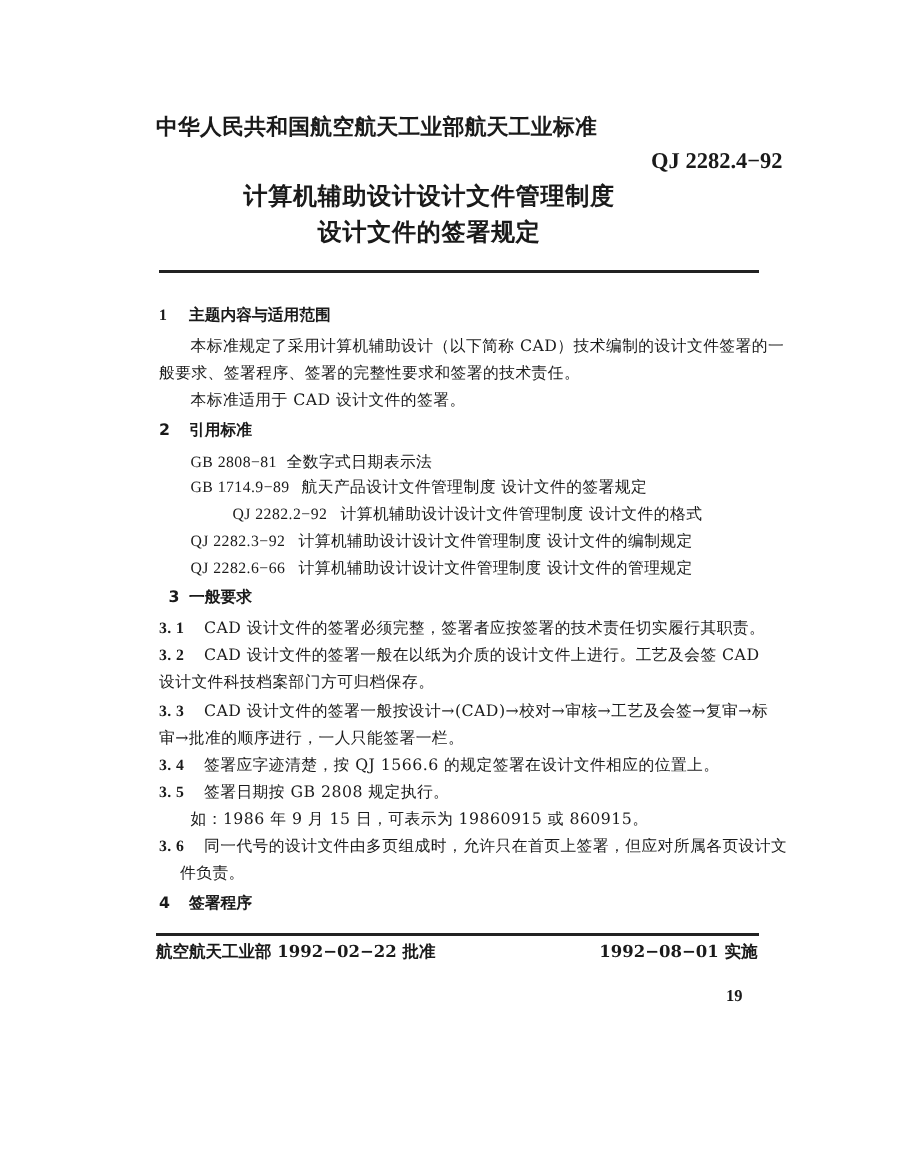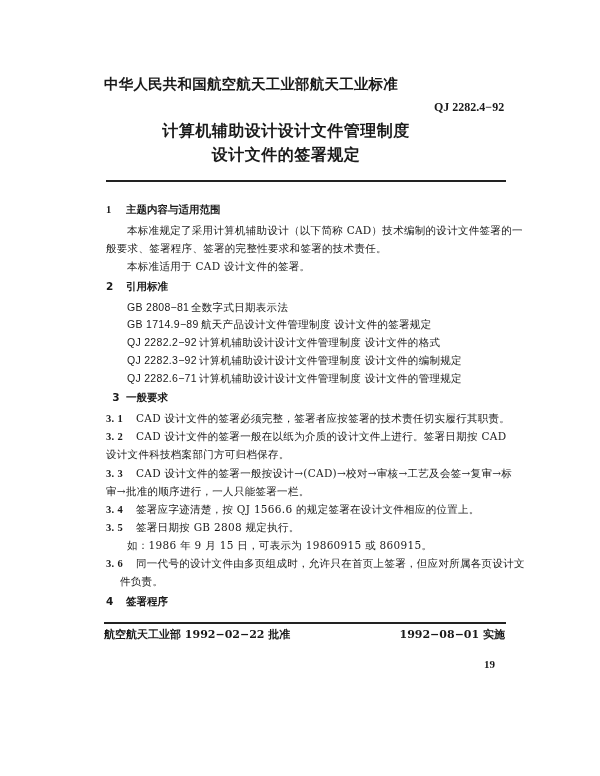--- a/index.html
+++ b/index.html
@@ -1,27 +1,27 @@
 <!DOCTYPE html>
 <html><head>
 <meta charset="utf-8">
 <style>
   html, body { margin: 0; padding: 0; background: #ffffff; }
   body { width: 600px; height: 776px; position: relative; overflow: hidden;
          font-family: "DejaVu Serif", "Liberation Serif", serif; color: #1a1a1a; }
   .abs { position: absolute; white-space: nowrap; }
   .hdr { font-family: "DejaVu Sans", sans-serif; font-weight: bold; font-size: 14.5px; letter-spacing: 0.2px; }
-  .code { font-family: "Liberation Serif", serif; font-weight: bold; font-size: 12px; }
+  .code { font-family: "Liberation Serif", serif; font-weight: bold; font-size: 15px; }
   .title { font-family: "DejaVu Sans", sans-serif; font-weight: bold; font-size: 16px; letter-spacing: 0.5px; }
   .rule { position: absolute; height: 2px; background: #222; }
   .sec { font-family: "DejaVu Sans", sans-serif; font-weight: bold; font-size: 10.5px; }
   .sec .num { display: inline-block; width: 20px; }
   .body { font-size: 10.5px; letter-spacing: 0.3px; }
   .body .cl { font-weight: bold; font-family: "Liberation Serif", serif; display: inline-block; width: 30px; }
-  .ref .rc { display: inline-block; font-family: Liberation Sans, sans-serif; }
+  .ref .rc { display: inline-block; font-family: Liberation Serif, serif; }
   .foot { font-size: 11px; font-weight: bold; }
   .pg { font-family: "Liberation Serif", serif; font-weight: bold; font-size: 11px; }
 </style>
 </head>
 <body>
 
 <div class="abs hdr" style="left:104px; top:75px;">中华人民共和国航空航天工业部航天工业标准</div>
 <div class="abs code" style="left:434px; top:100px;">QJ  2282.4−92</div>
 <div class="abs title" style="left:0; width:600px; text-align:center; top:121px; margin-left:-14px;">计算机辅助设计设计文件管理制度</div>
 <div class="abs title" style="left:0; width:600px; text-align:center; top:145px; margin-left:-14px;">设计文件的签署规定</div>
@@ -38,39 +38,39 @@
 <div class="abs sec" style="left:106px; top:280px;">
   <span class="num">2</span><span>引用标准</span>
 </div>
 <div class="abs body ref" style="left:127px; top:301px;">
   <span class="rc" style="width:64px;">GB  2808−81</span><span>全数字式日期表示法</span>
 </div>
 <div class="abs body ref" style="left:127px; top:318px;">
   <span class="rc" style="width:74px;">GB  1714.9−89</span><span>航天产品设计文件管理制度    设计文件的签署规定</span>
 </div>
 <div class="abs body ref" style="left:127px; top:336px;">
-  <span class="rc" style="width:72px;">QJ  2282.2−92</span><span>计算机辅助设计设计文件管理制度    设计文件的格式</span>
+  <span class="rc" style="width:72px;margin-left:28px;">QJ  2282.2−92</span><span>计算机辅助设计设计文件管理制度    设计文件的格式</span>
 </div>
 <div class="abs body ref" style="left:127px; top:354px;">
   <span class="rc" style="width:72px;">QJ  2282.3−92</span><span>计算机辅助设计设计文件管理制度    设计文件的编制规定</span>
 </div>
 <div class="abs body ref" style="left:127px; top:372px;">
-  <span class="rc" style="width:72px;">QJ  2282.6−71</span><span>计算机辅助设计设计文件管理制度    设计文件的管理规定</span>
+  <span class="rc" style="width:72px;">QJ  2282.6−66</span><span>计算机辅助设计设计文件管理制度    设计文件的管理规定</span>
 </div>
 
 <div class="abs sec" style="left:106px; top:391px;text-align:center;">
   <span class="num">3</span><span>一般要求</span>
 </div>
 
 <div class="abs body" style="left:106px; top:412px;">
   <span class="cl">3. 1</span><span>CAD 设计文件的签署必须完整，签署者应按签署的技术责任切实履行其职责。</span>
 </div>
 
 <div class="abs body" style="left:106px; top:430px;">
-  <span class="cl">3. 2</span><span>CAD 设计文件的签署一般在以纸为介质的设计文件上进行。签署日期按 CAD</span>
+  <span class="cl">3. 2</span><span>CAD 设计文件的签署一般在以纸为介质的设计文件上进行。工艺及会签 CAD</span>
 </div>
 <div class="abs body" style="left:106px; top:448px;">设计文件科技档案部门方可归档保存。</div>
 
 <div class="abs body" style="left:106px; top:467px;">
   <span class="cl">3. 3</span><span>CAD 设计文件的签署一般按设计→(CAD)→校对→审核→工艺及会签→复审→标</span>
 </div>
 <div class="abs body" style="left:106px; top:485px;text-align:right;">审→批准的顺序进行，一人只能签署一栏。</div>
 
 <div class="abs body" style="left:106px; top:503px;">
   <span class="cl">3. 4</span><span>签署应字迹清楚，按 QJ  1566.6 的规定签署在设计文件相应的位置上。</span>

